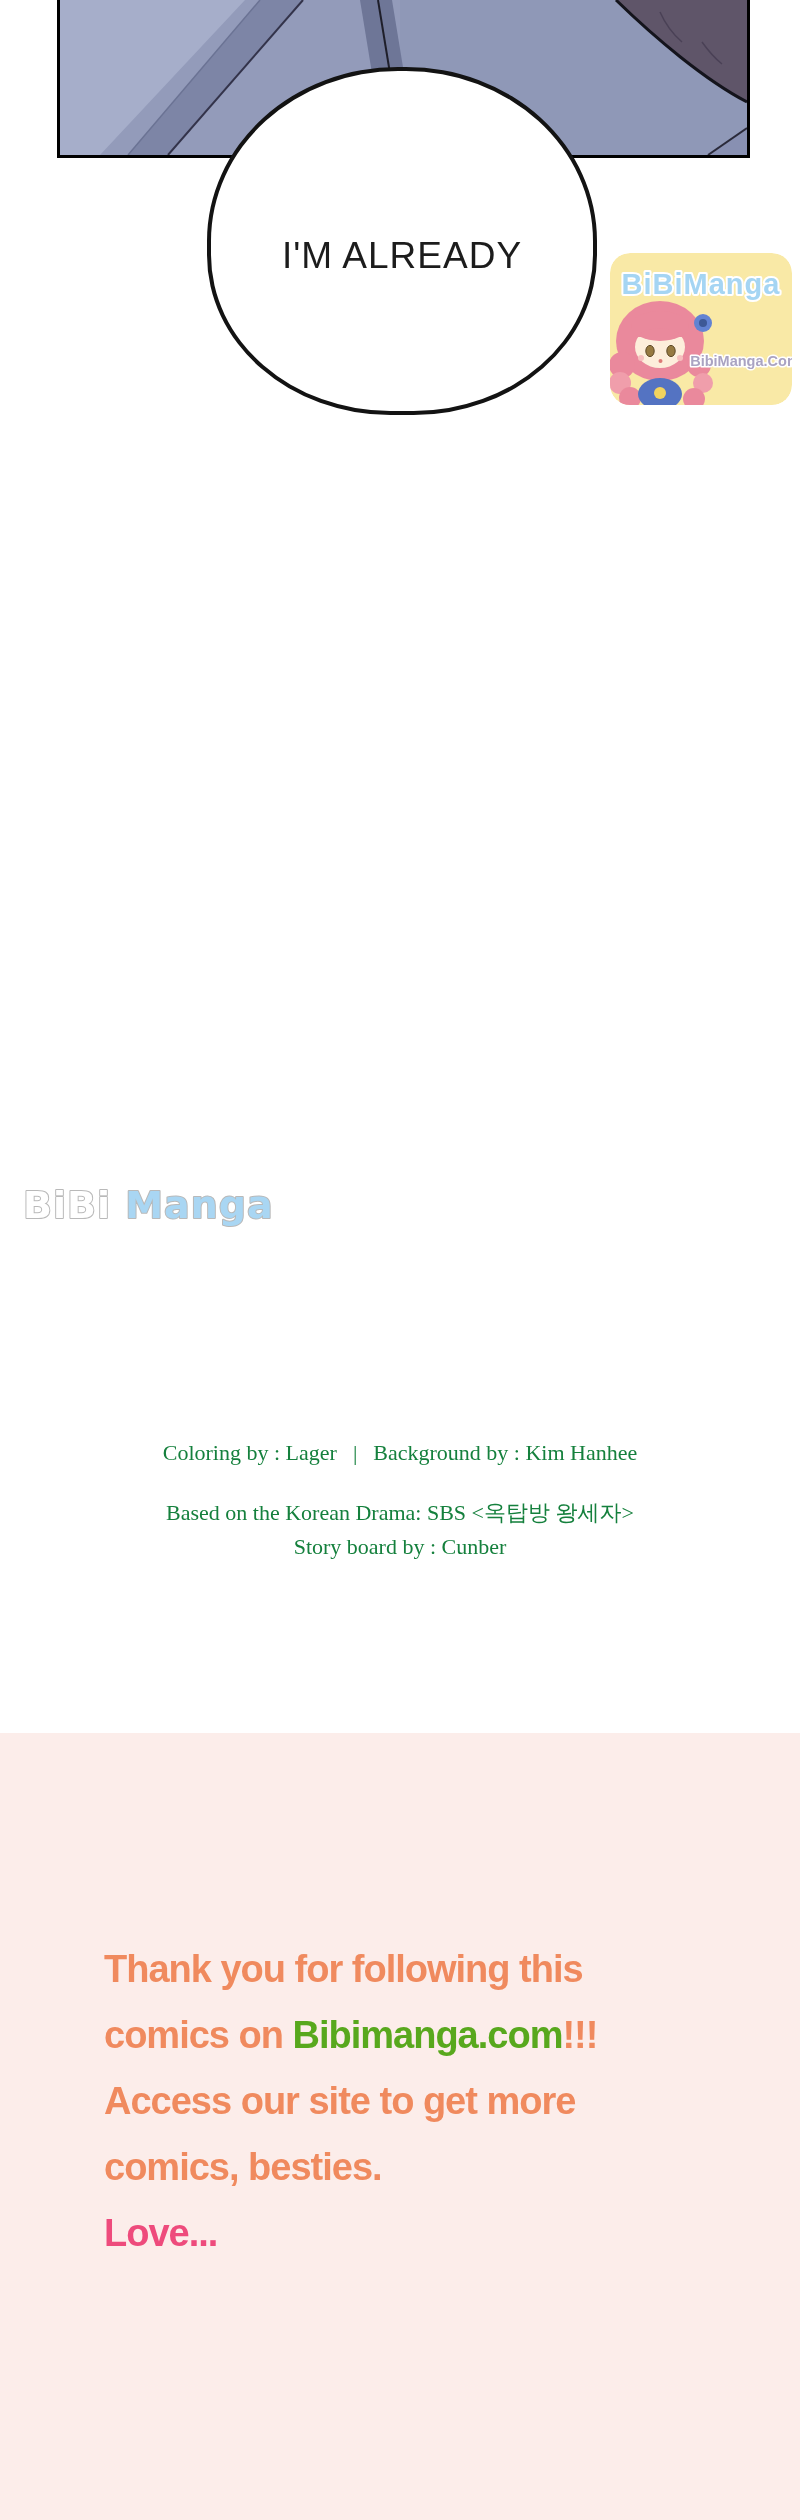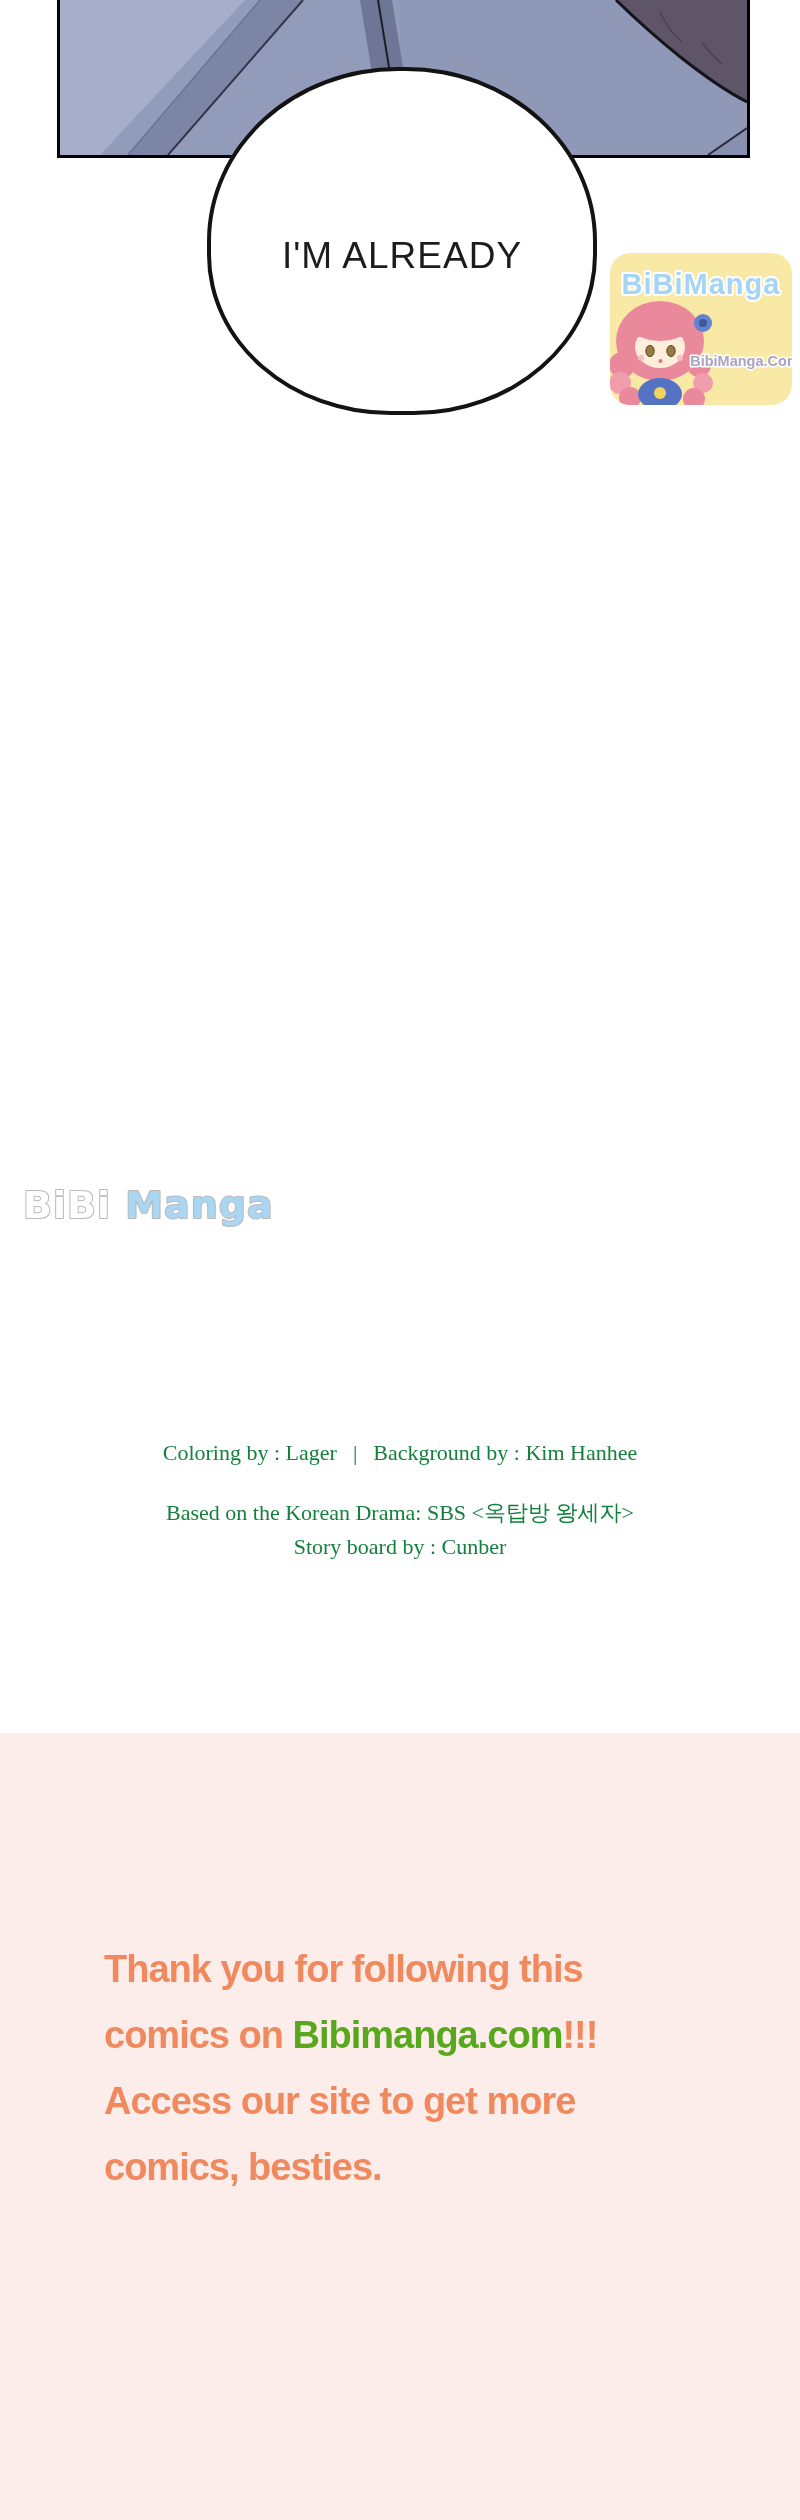--- a/index.html
+++ b/index.html
@@ -125,16 +125,19 @@
       </div>
       <div>
         <span class="orange">comics on </span><span class="green">Bibimanga.com</span><span class="orange">!!!</span>
       </div>
       <div>
         <span class="orange">Access our site to get more</span>
       </div>
       <div>
         <span class="orange">comics, besties.</span>
       </div>
+      <div>
+        <span class="pink">Love...</span>
+      </div>
     </div>
   </div>
 
 </div>
 
 </body></html>

